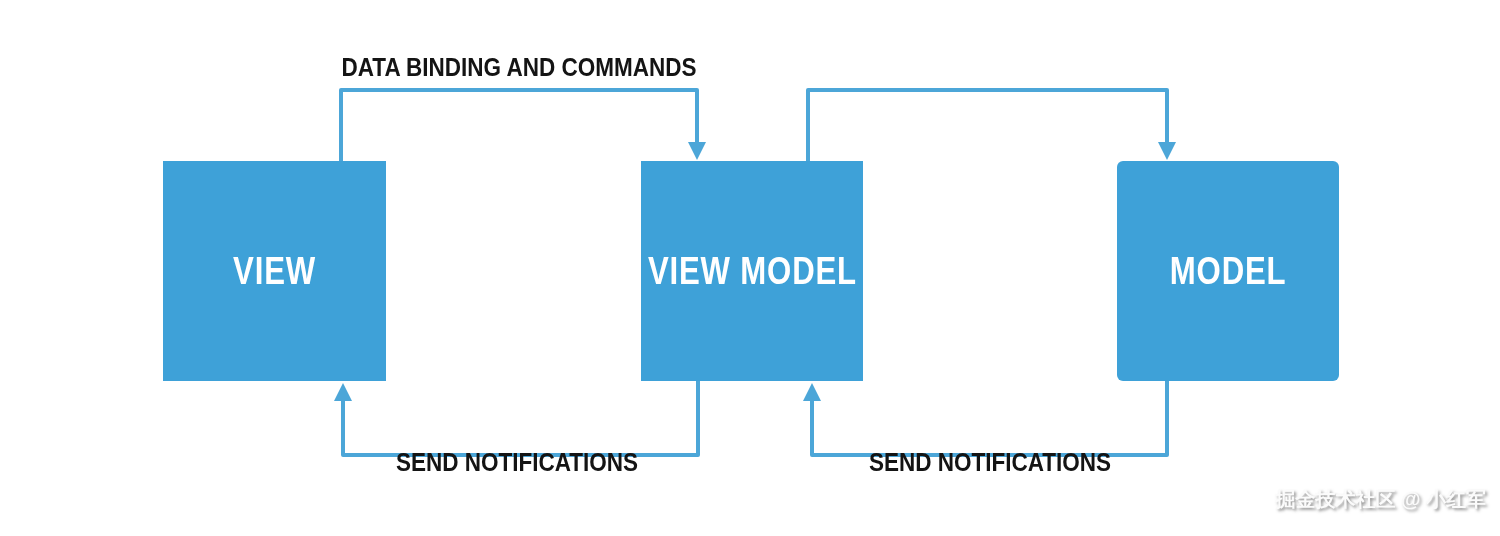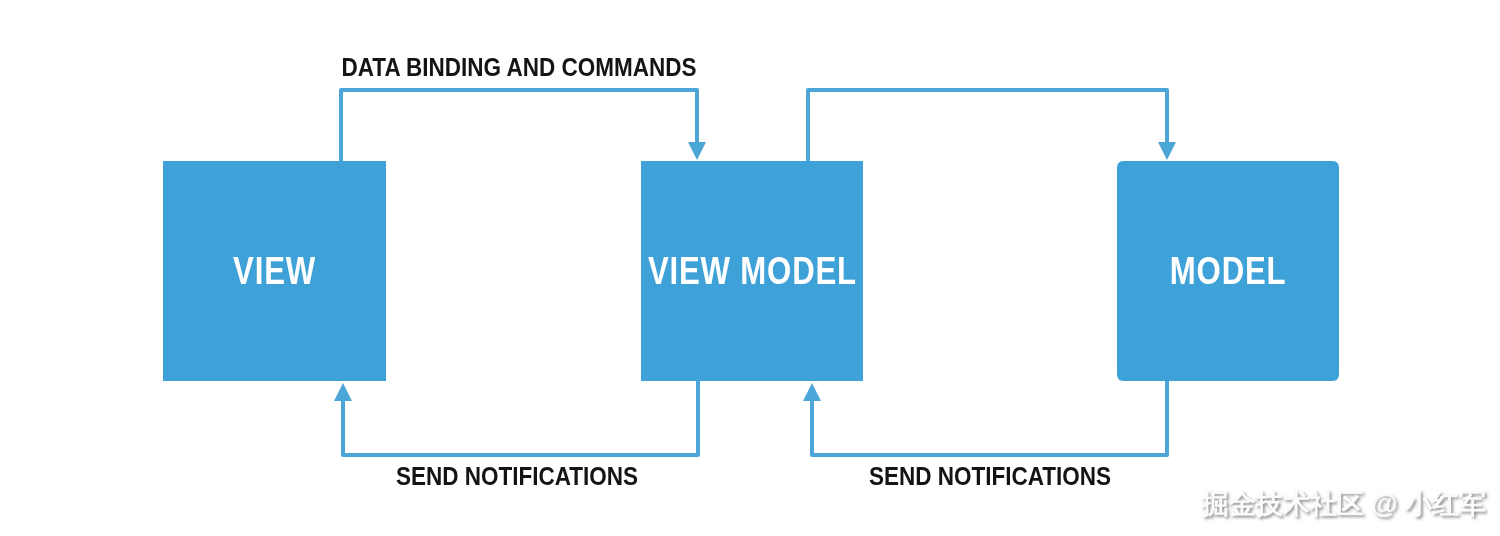--- a/index.html
+++ b/index.html
@@ -46,30 +46,30 @@
     font-size: 25px;
     font-weight: bold;
     white-space: nowrap;
     text-align: center;
   }
   .flow-label > span {
     display: inline-block;
     transform: scaleX(0.9);
   }
   .label-top    { top: 53px; }
-  .label-bottom { top: 462px; }
+  .label-bottom { top: 448px; }
   .label-data-binding  { left: 519px; text-align: center; }
   .label-vm-updates    { left: 988px; }
   .label-notif-left    { left: 517px; }
   .label-notif-right   { left: 990px; }
   .watermark {
     position: absolute;
     right: 14px;
     top: 486px;
-    font-size: 27px;
+    font-size: 20px;
     font-weight: bold;
     color: #fbfbfb;
     text-shadow: 2px 2px 3px rgba(70,70,70,0.6);
     white-space: nowrap;
   }
 </style>
 </head>
 <body>
 
 <div class="canvas">

